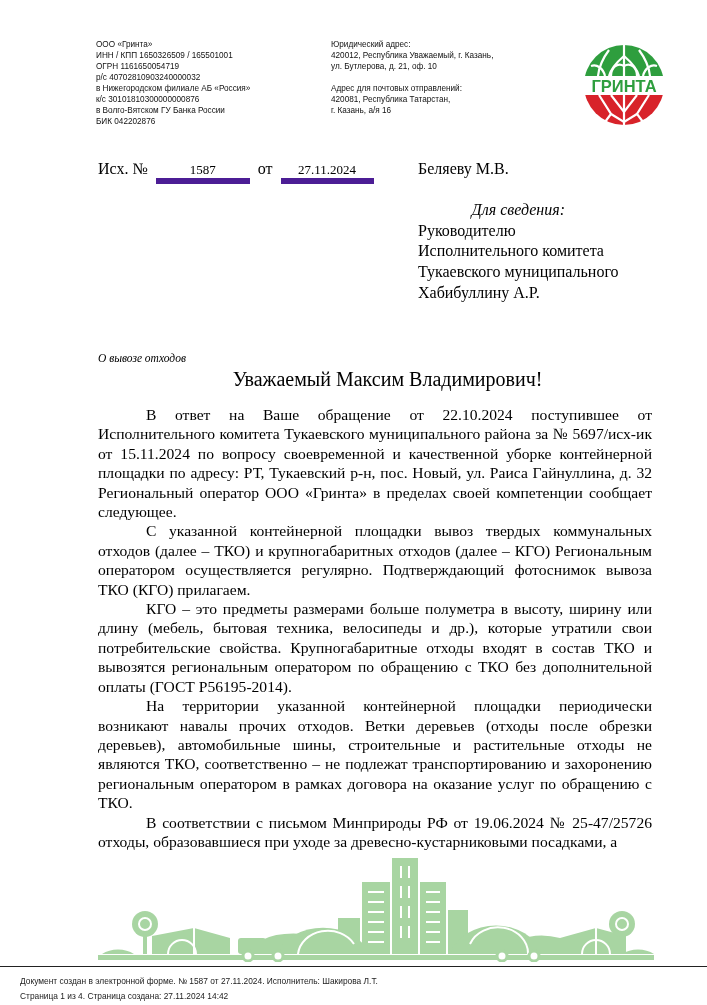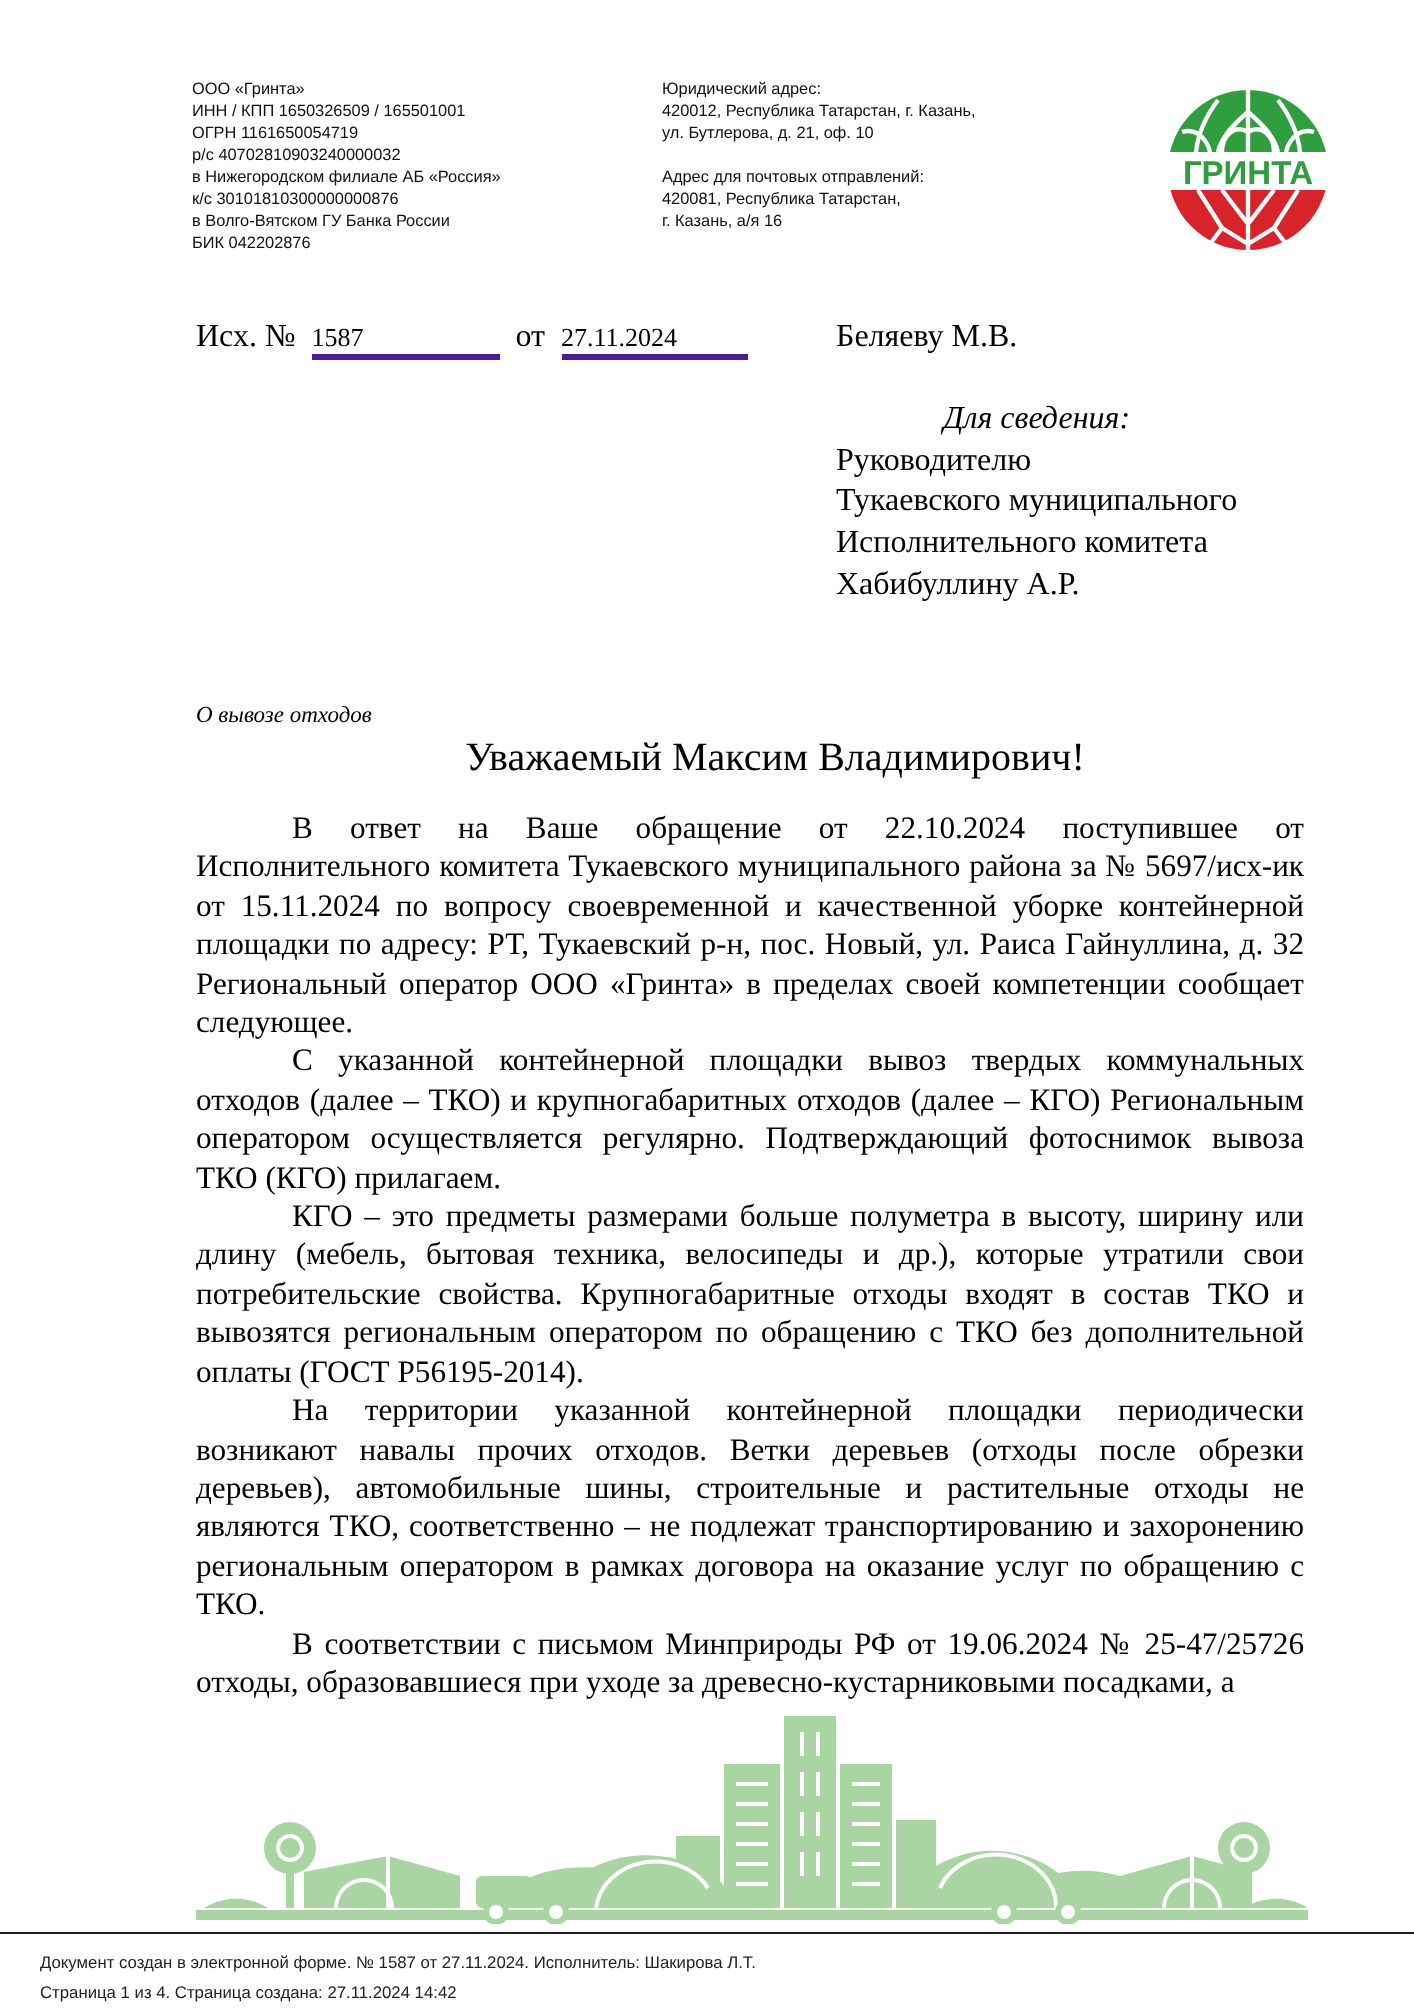--- a/index.html
+++ b/index.html
@@ -5,21 +5,21 @@
     html, body { margin: 0; padding: 0; background: #ffffff; }
     body { width: 707px; height: 1005px; position: relative; overflow: hidden; color: #000; }
     .hdr { position: absolute; font-family: "Liberation Sans", sans-serif; font-size: 8.2px; line-height: 11px; color: #111; }
     .hdr div { white-space: nowrap; }
     #hdr-left { left: 96px; top: 39px; }
     #hdr-right { left: 331px; top: 39px; }
     .gap { height: 11px; }
     #logo { position: absolute; left: 581px; top: 42px; width: 86px; height: 86px; }
     .serif { font-family: "Liberation Serif", serif; }
     #ref { position: absolute; left: 98px; top: 159px; font-size: 16px; line-height: 20px; white-space: nowrap; }
-    #ref .u { display: inline-block; border-bottom: 3px solid #4c1d95; line-height: 17px; font-size: 13px; }
+    #ref .u { display: inline-block; border-bottom: 6px solid #4c1d95; text-align: center; line-height: 17px; font-size: 13px; }
     #ref .num { width: 94px; margin: 0 4px; }
     #ref .date { width: 93px; margin-left: 4px; }
     #addressee { position: absolute; left: 418px; top: 159px; font-size: 16px; line-height: 20.6px; white-space: nowrap; }
     #addressee .it { font-style: italic; text-align: center; }
     #subject { position: absolute; left: 98px; top: 352px; font-size: 11.5px; font-style: italic; }
     #salutation { position: absolute; left: 0; width: 707px; top: 369px; text-align: center; font-size: 20px; line-height: 20px; padding-left: 68px; box-sizing: border-box; }
     #body { position: absolute; left: 98px; top: 405px; width: 554px; font-size: 15.6px; line-height: 19.4px; text-align: justify; }
     #body p { margin: 0; text-indent: 48px; }
     #illustration { position: absolute; left: 98px; top: 858px; width: 556px; height: 104px; }
     #footer-line { position: absolute; left: 0; top: 966px; width: 707px; height: 1px; background: #222; }
@@ -34,21 +34,21 @@
   <div>ОГРН 1161650054719</div>
   <div>р/с 40702810903240000032</div>
   <div>в Нижегородском филиале АБ «Россия»</div>
   <div>к/с 30101810300000000876</div>
   <div>в Волго-Вятском ГУ Банка России</div>
   <div>БИК 042202876</div>
 </div>
 
 <div id="hdr-right" class="hdr">
   <div>Юридический адрес:</div>
-  <div>420012, Республика Татарстан, г. Казань,</div>
+  <div>420012, Республика Уважаемый, г. Казань,</div>
   <div>ул. Бутлерова, д. 21, оф. 10</div>
   <div class="gap"></div>
   <div>Адрес для почтовых отправлений:</div>
   <div>420081, Республика Татарстан,</div>
   <div>г. Казань, а/я 16</div>
 </div>
 
 <div id="logo">
   <svg width="86" height="86" viewBox="0 0 86 86">
     <defs>
@@ -91,22 +91,22 @@
   <span class="u num">1587</span>
   <span>от</span>
   <span class="u date">27.11.2024</span>
 </div>
 
 <div id="addressee" class="serif">
   <div>Беляеву М.В.</div>
   <div style="height:20.6px"></div>
   <div class="it">Для сведения:</div>
   <div>Руководителю</div>
+  <div>Исполнительного комитета</div>
   <div>Тукаевского муниципального</div>
-  <div>Исполнительного комитета</div>
   <div>Хабибуллину А.Р.</div>
 </div>
 
 <div id="subject" class="serif">О вывозе отходов</div>
 
 <div id="salutation" class="serif">Уважаемый Максим Владимирович!</div>
 
 <div id="body" class="serif">
   <p>В ответ на Ваше обращение от 22.10.2024 поступившее от Исполнительного комитета Тукаевского муниципального района за № 5697/исх-ик от 15.11.2024 по вопросу своевременной и качественной уборке контейнерной площадки по адресу: РТ, Тукаевский р-н, пос. Новый, ул. Раиса Гайнуллина, д. 32 Региональный оператор ООО «Гринта» в пределах своей компетенции сообщает следующее.</p>
   <p>С указанной контейнерной площадки вывоз твердых коммунальных отходов (далее – ТКО) и крупногабаритных отходов (далее – КГО) Региональным оператором осуществляется регулярно. Подтверждающий фотоснимок вывоза ТКО (КГО) прилагаем.</p>

